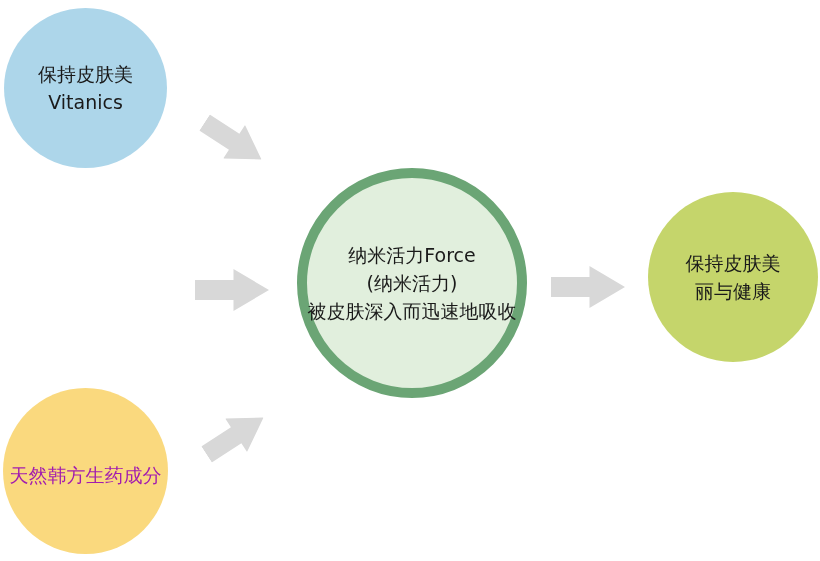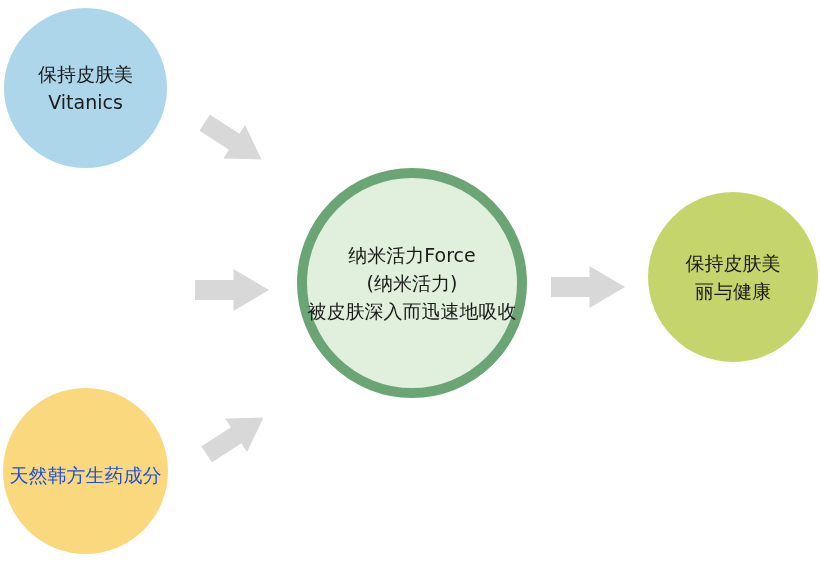--- a/index.html
+++ b/index.html
@@ -53,21 +53,21 @@
 
 <div class="canvas">
 
   <div class="node node-top" style="background-color: rgb(173, 214, 234);">
     <div class="node-label" style="color: rgb(26, 26, 26);">保持皮肤美
 Vitanics</div>
   </div>
 
 
   <div class="node node-bottom" style="background-color: rgb(250, 217, 126);">
-    <div class="node-label" style="color: #1d4ed8; margin-top: 8px;">天然韩方生药成分</div>
+    <div class="node-label" style="color: #a21caf; margin-top: 8px;">天然韩方生药成分</div>
   </div>
 
   <div class="node node-center" style="background-color: rgb(225, 239, 221); border-color: rgb(107, 165, 117);">
     <div class="node-label" style="color: rgb(26, 26, 26);">纳米活力Force
 (纳米活力)
 被皮肤深入而迅速地吸收</div>
   </div>
 
   <div class="node node-result" style="background-color: rgb(197, 213, 107);">
     <div class="node-label" style="color: rgb(26, 26, 26);">保持皮肤美

